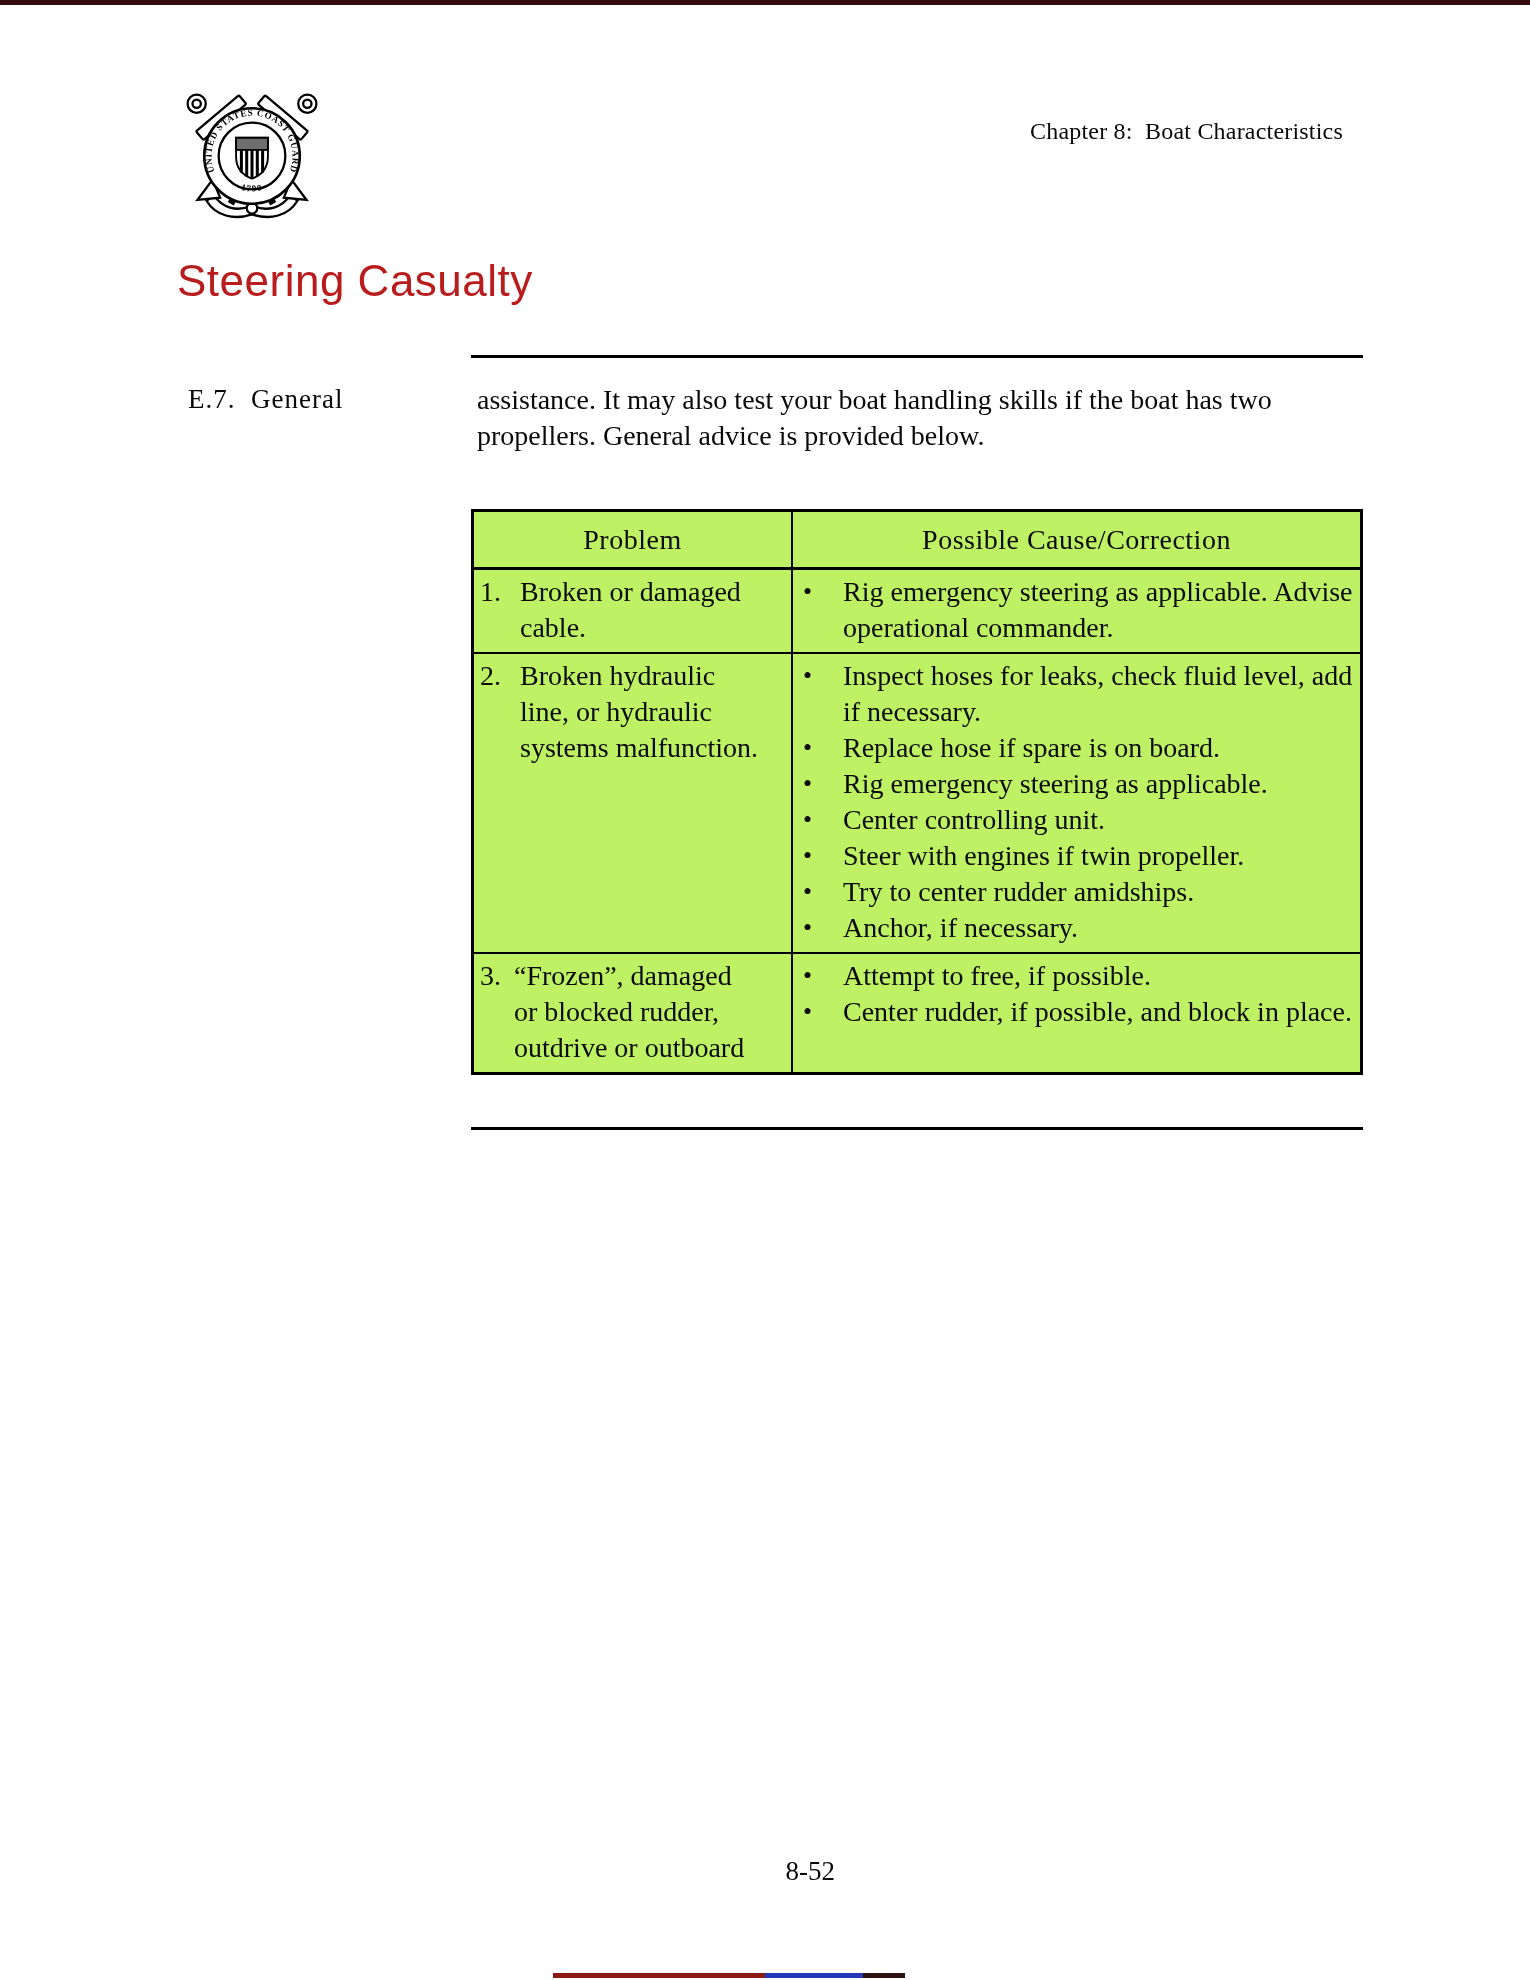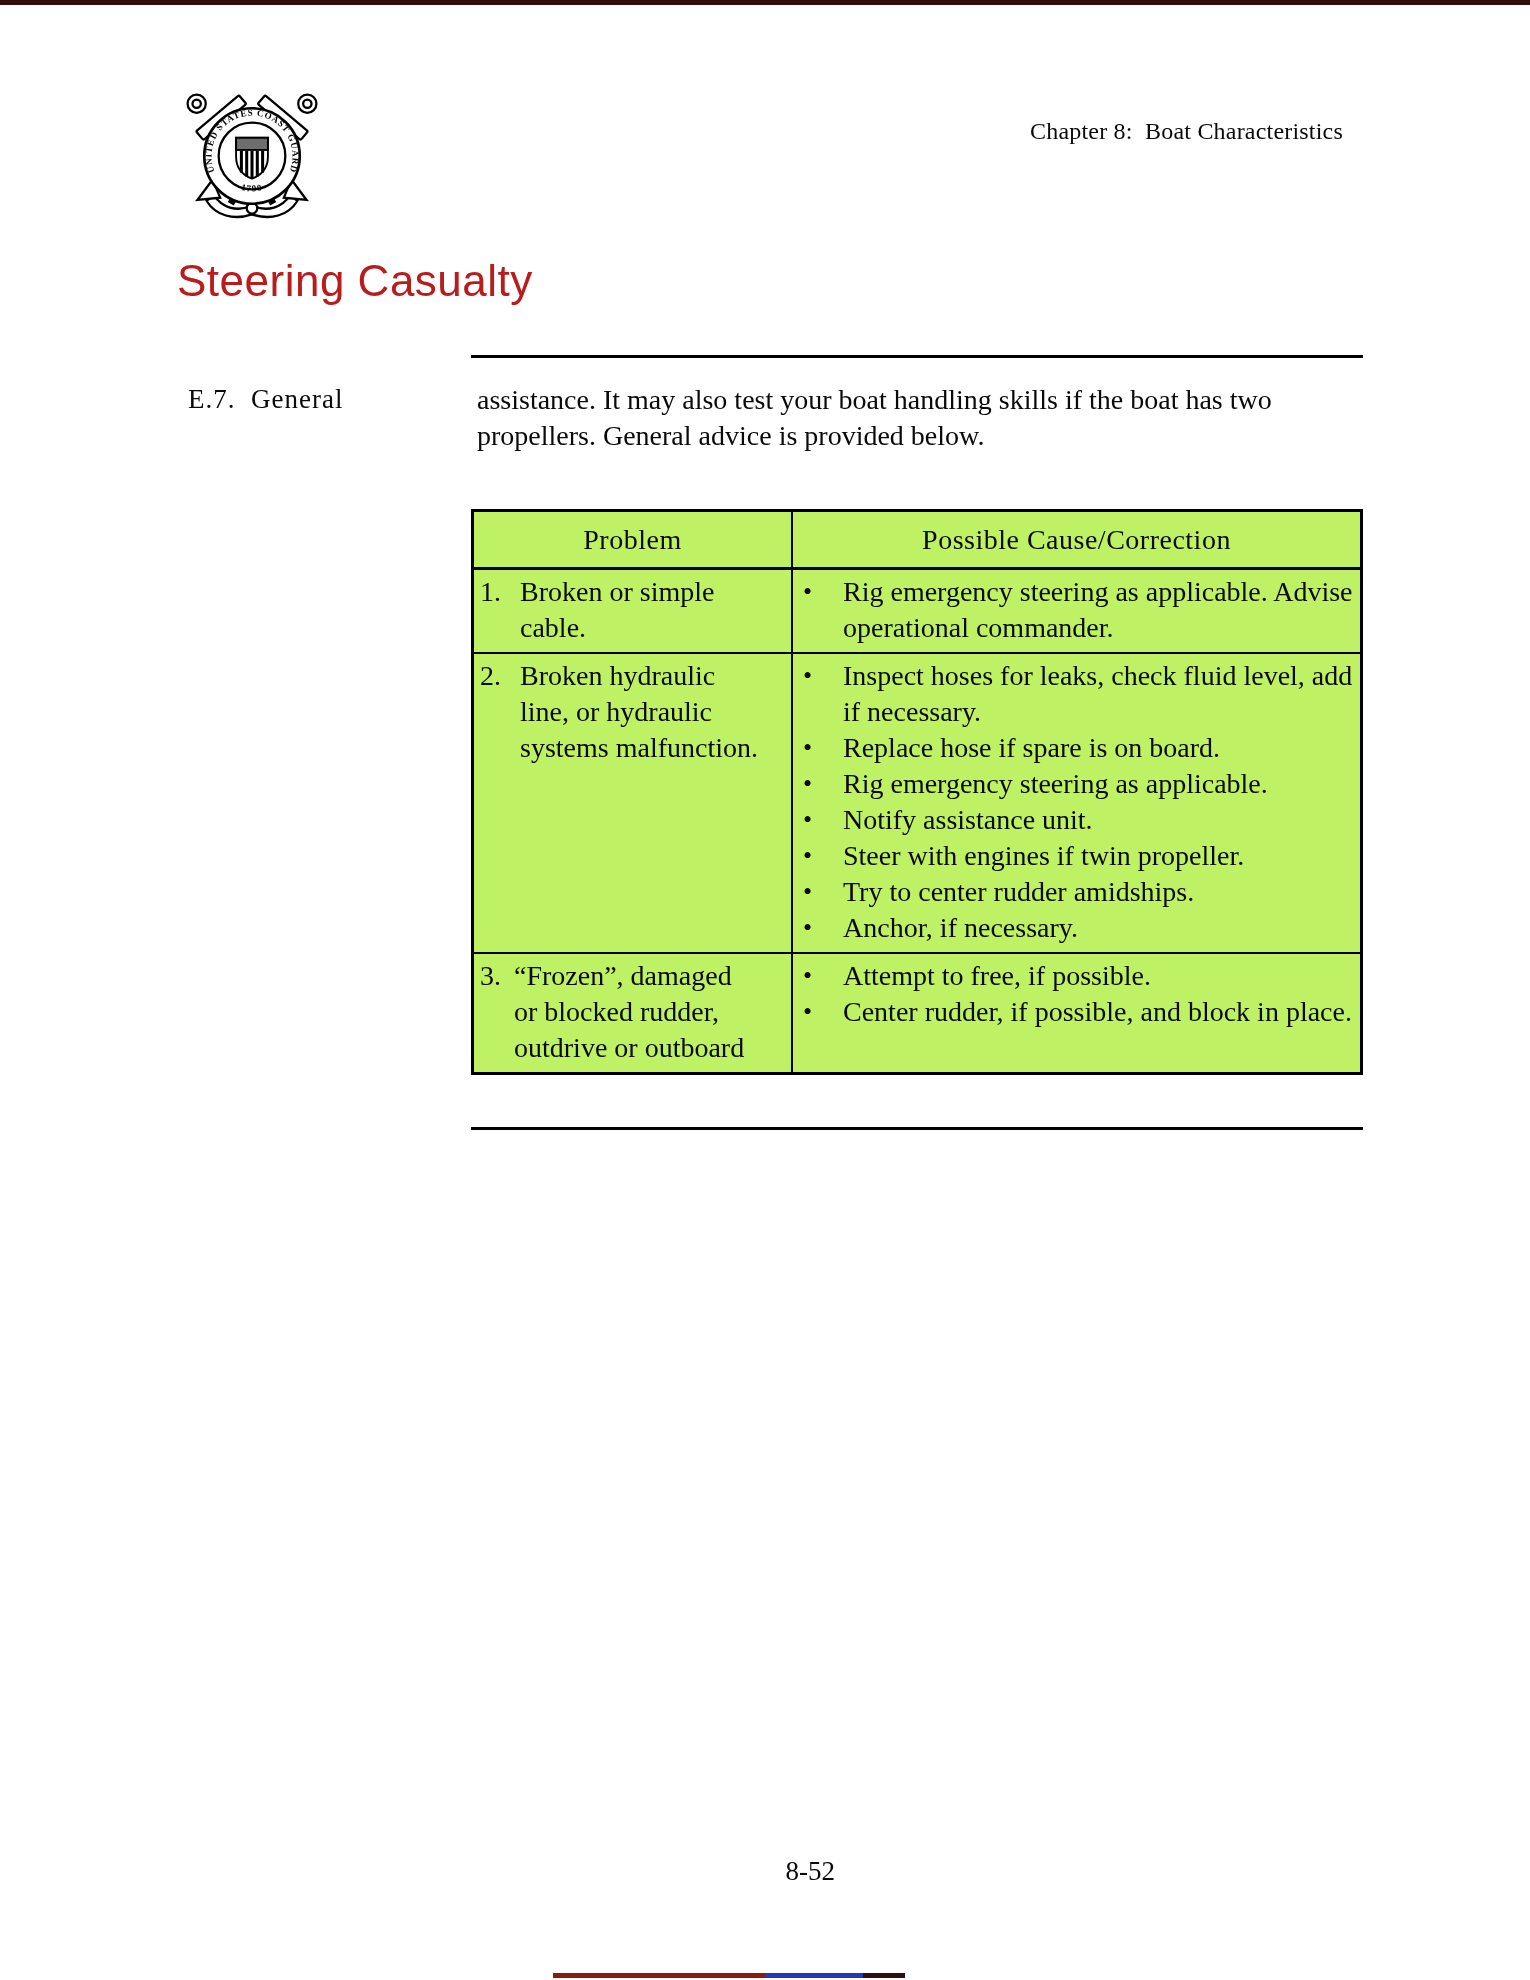--- a/index.html
+++ b/index.html
@@ -145,21 +145,21 @@
 
   <div class="ptable">
     <div class="thead">
       <div class="cell cprob">Problem</div>
       <div class="cell ccausehead">Possible Cause/Correction</div>
     </div>
     <div>
         <div class="trow">
           <div class="cell cprob">
             <span class="num">1.</span>
-            <span class="ptext">Broken or simple cable.</span>
+            <span class="ptext">Broken or damaged cable.</span>
           </div>
           <div class="cell ccause">
             <div class="cause">
               <span class="bullet">•</span>
               <span class="ctext">Rig emergency steering as applicable. Advise operational commander.</span>
             </div>
           </div>
         </div>
         <div class="trow">
           <div class="cell cprob">
@@ -174,21 +174,21 @@
             <div class="cause">
               <span class="bullet">•</span>
               <span class="ctext">Replace hose if spare is on board.</span>
             </div>
             <div class="cause">
               <span class="bullet">•</span>
               <span class="ctext">Rig emergency steering as applicable.</span>
             </div>
             <div class="cause">
               <span class="bullet">•</span>
-              <span class="ctext">Notify assistance unit.</span>
+              <span class="ctext">Center controlling unit.</span>
             </div>
             <div class="cause">
               <span class="bullet">•</span>
               <span class="ctext">Steer with engines if twin propeller.</span>
             </div>
             <div class="cause">
               <span class="bullet">•</span>
               <span class="ctext">Try to center rudder amidships.</span>
             </div>
             <div class="cause">

